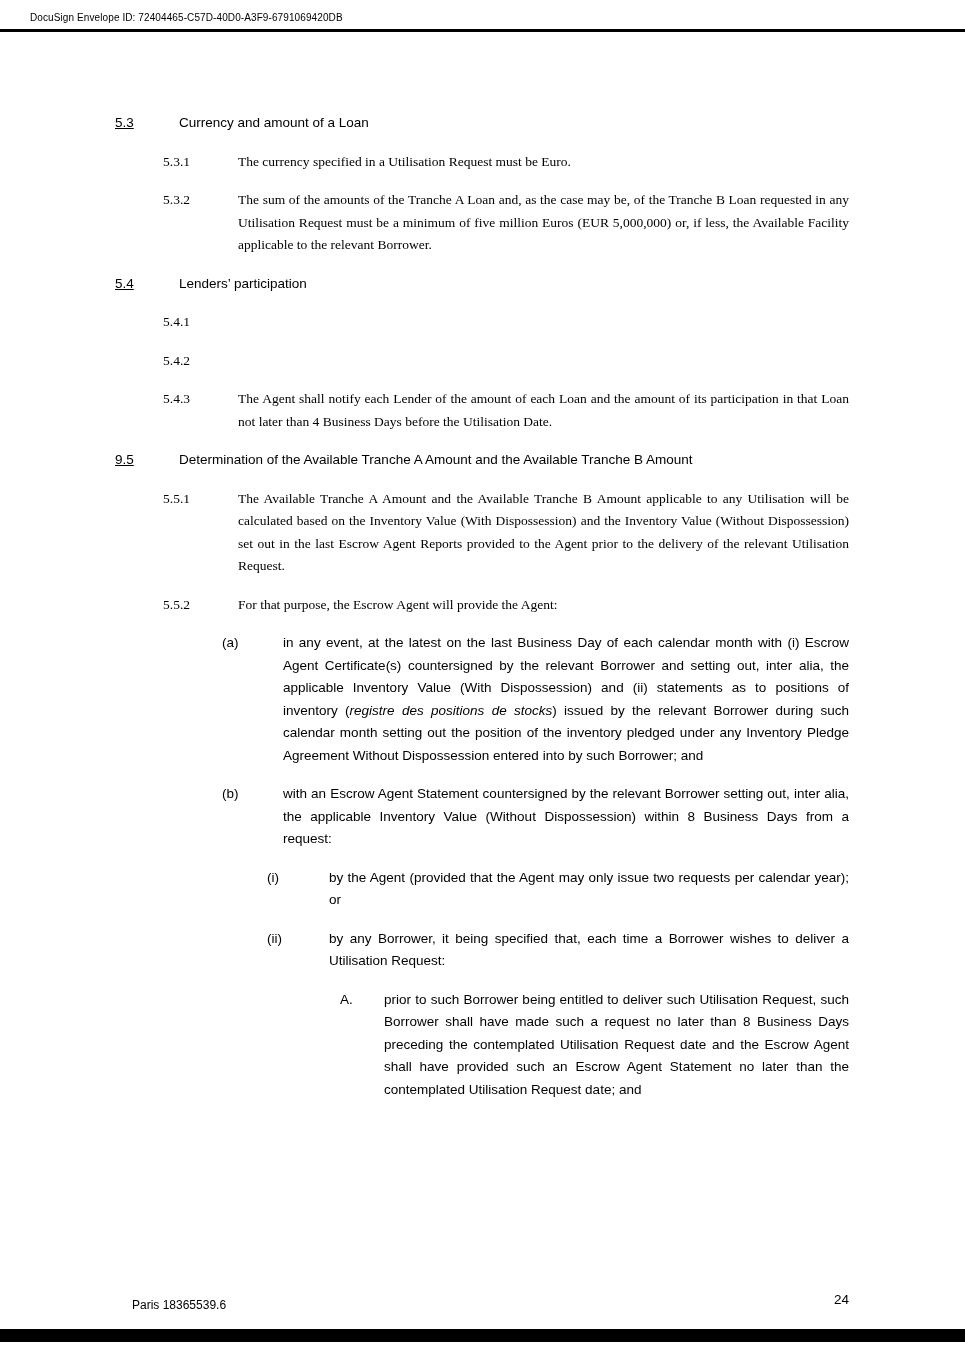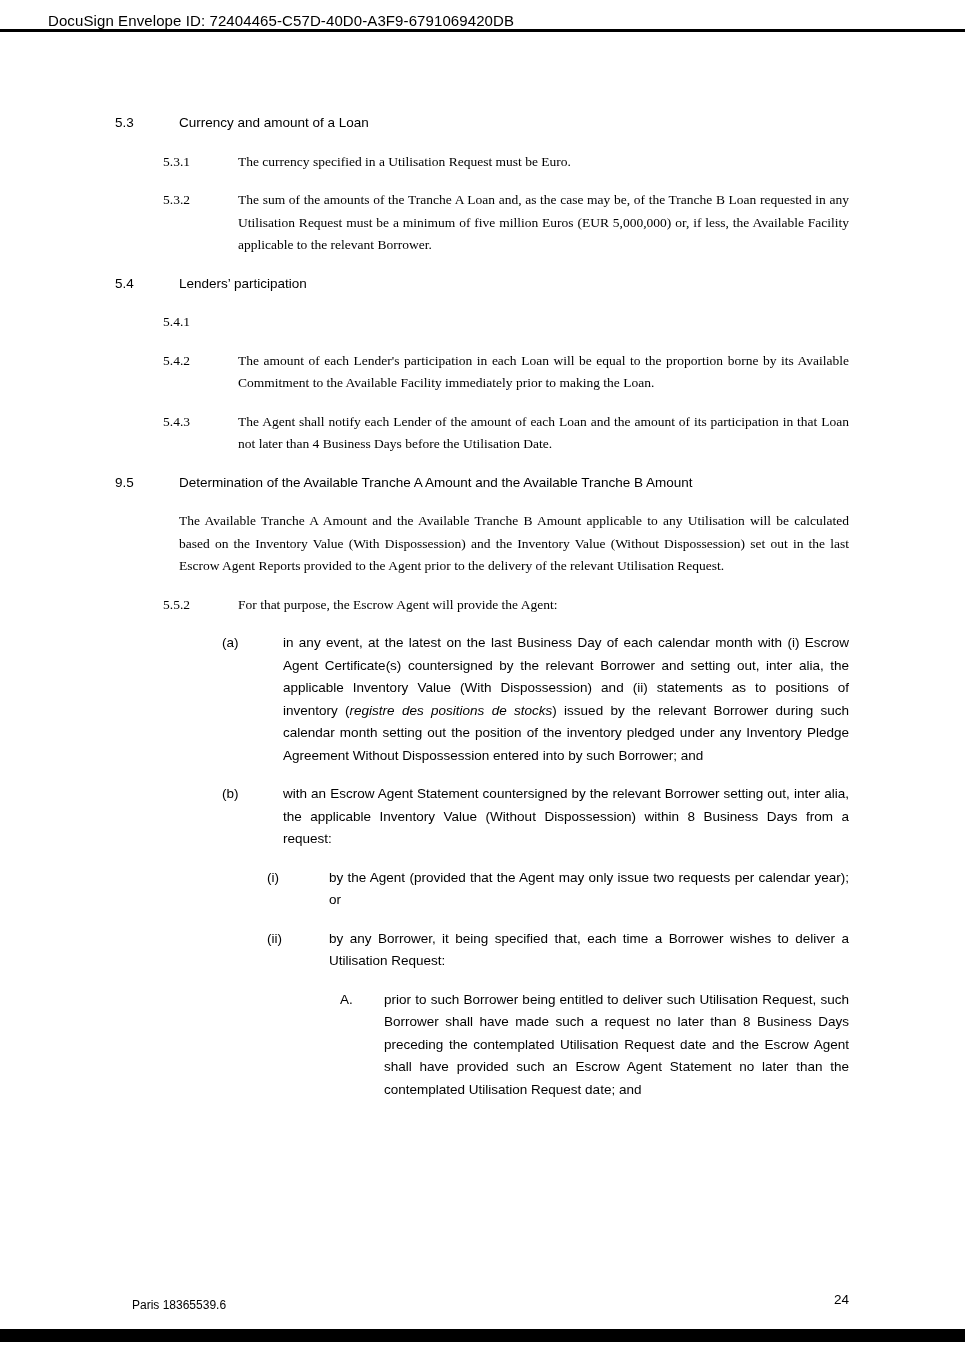--- a/index.html
+++ b/index.html
@@ -11,22 +11,22 @@
     width: 965px;
     height: 1365px;
     position: relative;
     font-family: "Liberation Sans", sans-serif;
     color: #000000;
     overflow: hidden;
   }
   .envelope-id {
     position: absolute;
     top: 12px;
-    left: 48px;
-    font-size: 15px;
+    left: 30px;
+    font-size: 10px;
     letter-spacing: 0.1px;
     white-space: nowrap;
   }
   .top-rule {
     position: absolute;
     top: 29px;
     left: 0;
     width: 965px;
     height: 3px;
     background: #000000;
@@ -38,21 +38,21 @@
     width: 734px;
   }
   .item {
     display: flex;
     font-size: 13.5px;
     line-height: 22.5px;
     margin-bottom: 16px;
   }
   .num  { flex: 0 0 auto; }
   .txt  { flex: 1 1 auto; text-align: justify; margin-left: 16px; }
-  .lvl1 .num { width: 48px; }
+  .lvl1 .num { width: 48px; text-decoration: underline; }
   .lvl2 { padding-left: 48px; font-family: Liberation Serif, serif; }
   .lvl2 .num { width: 59px; }
   .lvl3 { padding-left: 107px; }
   .lvl3 .num { width: 45px; }
   .lvl4 { padding-left: 152px; }
   .lvl4 .num { width: 46px; }
   .lvl5 { padding-left: 225px; }
   .lvl5 .num { width: 28px; }
   .italic { font-style: italic; }
   .page-number {
@@ -104,34 +104,34 @@
     <span class="num">5.4</span>
     <span class="txt">Lenders’ participation</span>
   </div>
 
   <div class="item lvl2">
     <span class="num">5.4.1</span>
   </div>
 
   <div class="item lvl2">
     <span class="num">5.4.2</span>
-    <span class="txt">The amount of each Lender's participation in each Loan will be equal to the proportion borne by its Available Commitment to the Available Facility immediately prior to making the Loan.</span>
   </div>
 
   <div class="item lvl2">
     <span class="num">5.4.3</span>
     <span class="txt">The Agent shall notify each Lender of the amount of each Loan and the amount of its participation in that Loan not later than 4 Business Days before the Utilisation Date.</span>
   </div>
 
   <div class="item lvl1">
     <span class="num">9.5</span>
     <span class="txt">Determination of the Available Tranche A Amount and the Available Tranche B Amount</span>
   </div>
 
   <div class="item lvl2">
+    <span class="num">5.5.1</span>
     <span class="txt">The Available Tranche A Amount and the Available Tranche B Amount applicable to any Utilisation will be calculated based on the Inventory Value (With Dispossession) and the Inventory Value (Without Dispossession) set out in the last Escrow Agent Reports provided to the Agent prior to the delivery of the relevant Utilisation Request.</span>
   </div>
 
   <div class="item lvl2">
     <span class="num">5.5.2</span>
     <span class="txt">For that purpose, the Escrow Agent will provide the Agent:</span>
   </div>
 
   <div class="item lvl3">
     <span class="num">(a)</span>

